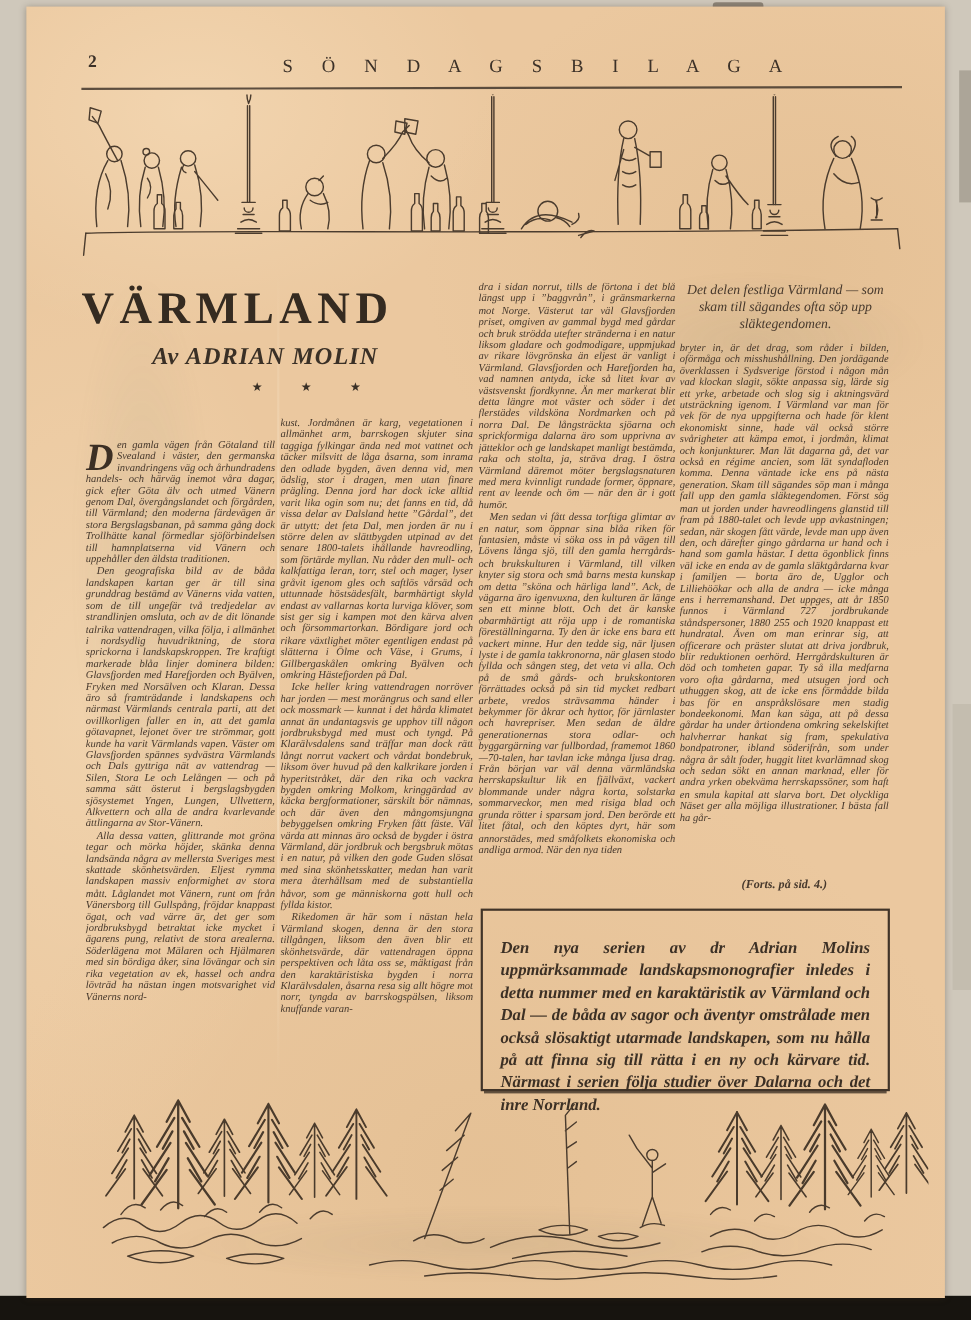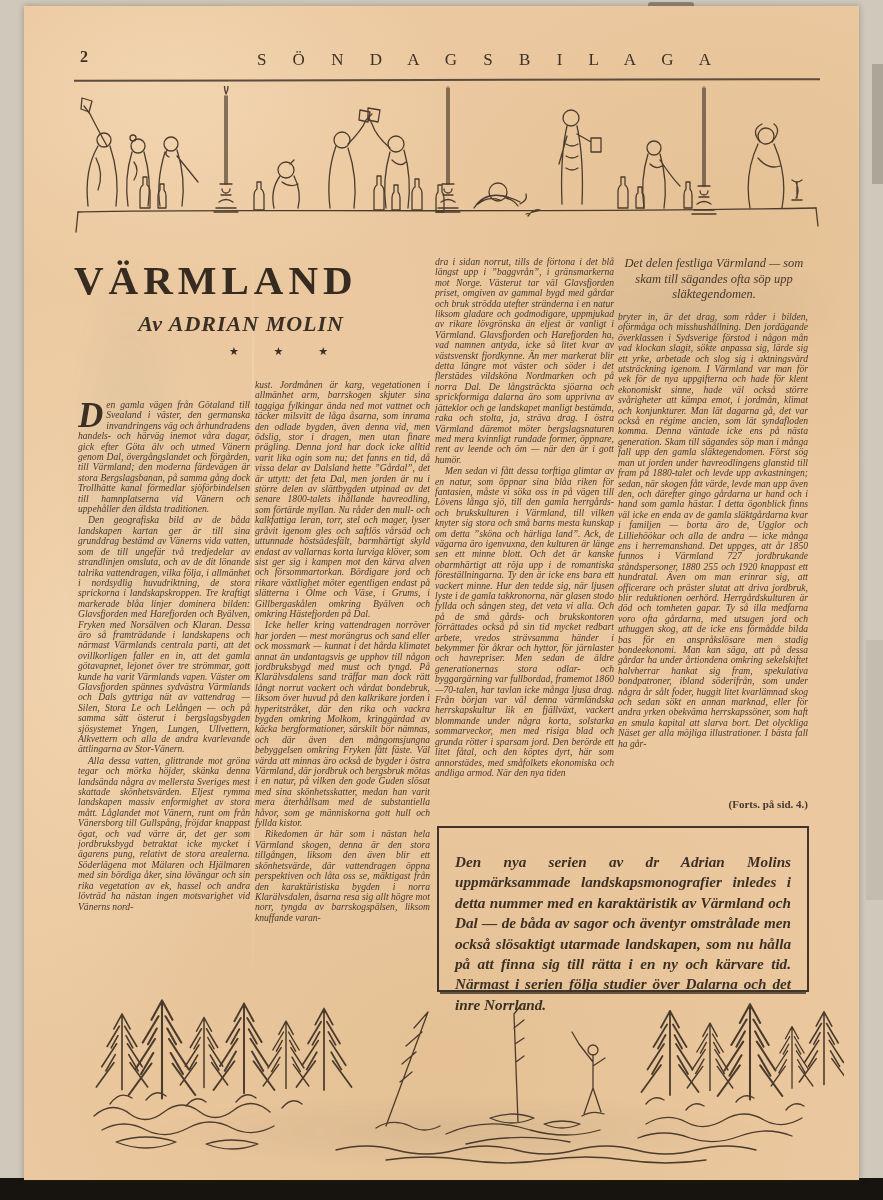--- a/index.html
+++ b/index.html
@@ -61,22 +61,22 @@
   .dropcap{float:left;font-size:35px;line-height:29px;padding:1px 3px 0 0;font-weight:bold;color:#3c2f24;}
   .col1{left:54px;top:394px;width:172px;height:518px;}
   .col2{left:231px;top:374px;width:175px;height:572px;}
   .col3{left:411px;top:251px;width:179px;height:548px;}
   .col4{left:594px;top:306px;width:190px;height:482px;}
 
   .caption-italic{position:absolute;font-style:italic;text-align:center;color:#46382c;}
   .cap1{left:48px;top:916px;width:186px;font-size:11.5px;line-height:14.5px;}
   .cap4{left:594px;top:250px;width:192px;font-size:12.5px;line-height:15.5px;}
 
-  .forts{position:absolute;left:594px;top:792px;width:190px;text-align:right;
-    font-size:11px;font-weight:bold;color:#46382c;}
+  .forts{position:absolute;left:594px;top:792px;width:190px;text-align:center;
+    font-size:11px;font-style:italic;font-weight:bold;color:#46382c;}
 
   
   .notice-box{position:absolute;left:413px;top:820px;width:372px;height:166px;
     border:2px solid #413428;box-shadow:0 5px 0 -3px rgba(65,52,40,.8);
     padding:24px 16px;box-sizing:border-box;
     font-size:15.2px;line-height:20.4px;font-weight:bold;font-style:italic;
     text-align:justify;color:#3c3025;}
 </style>
 </head>
 <body>

